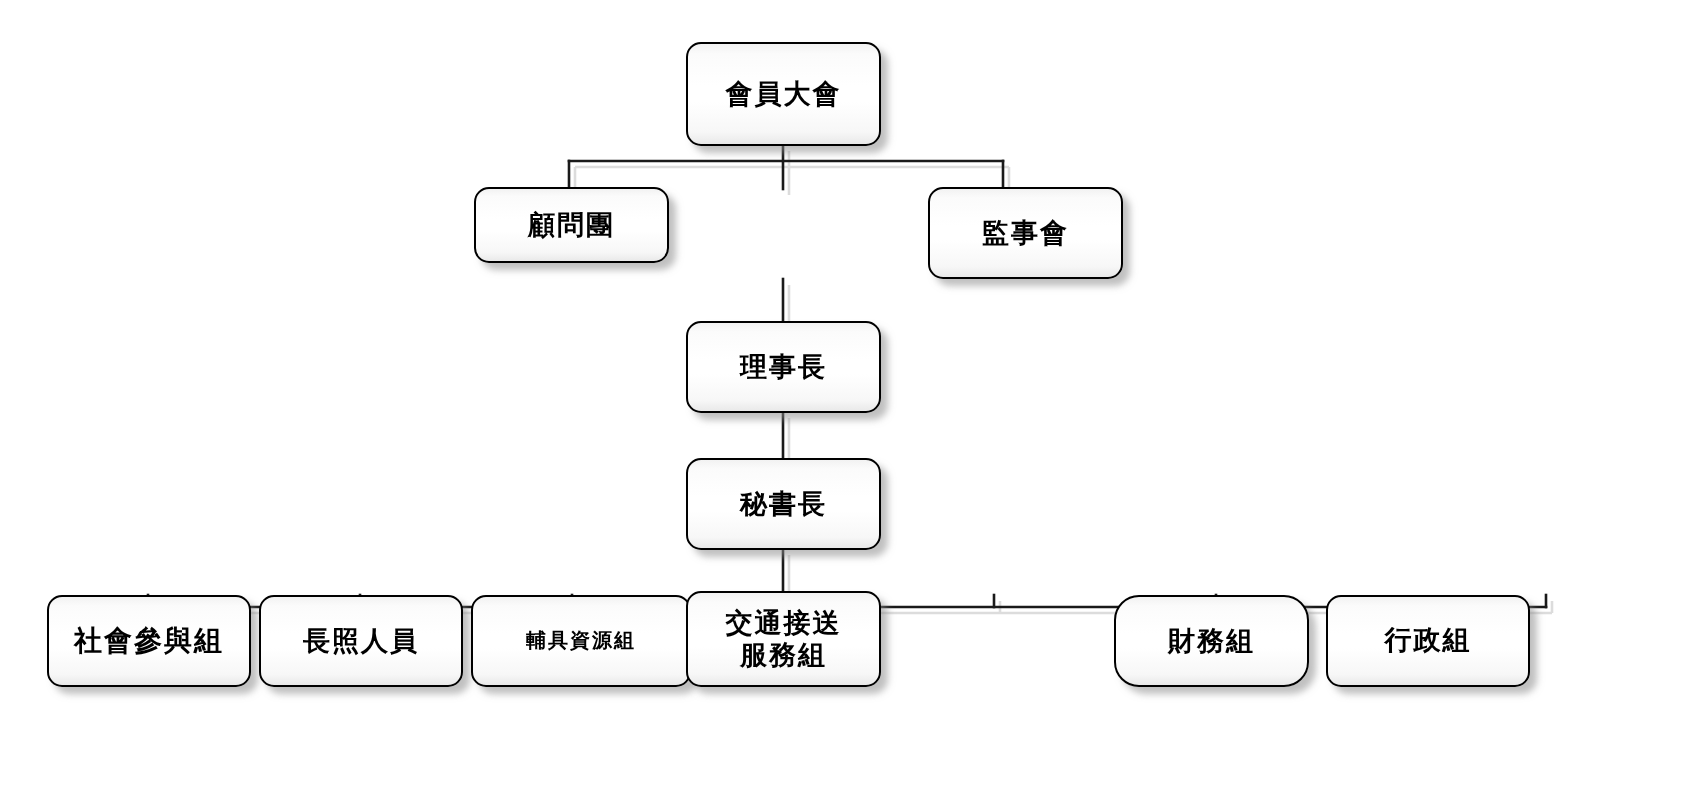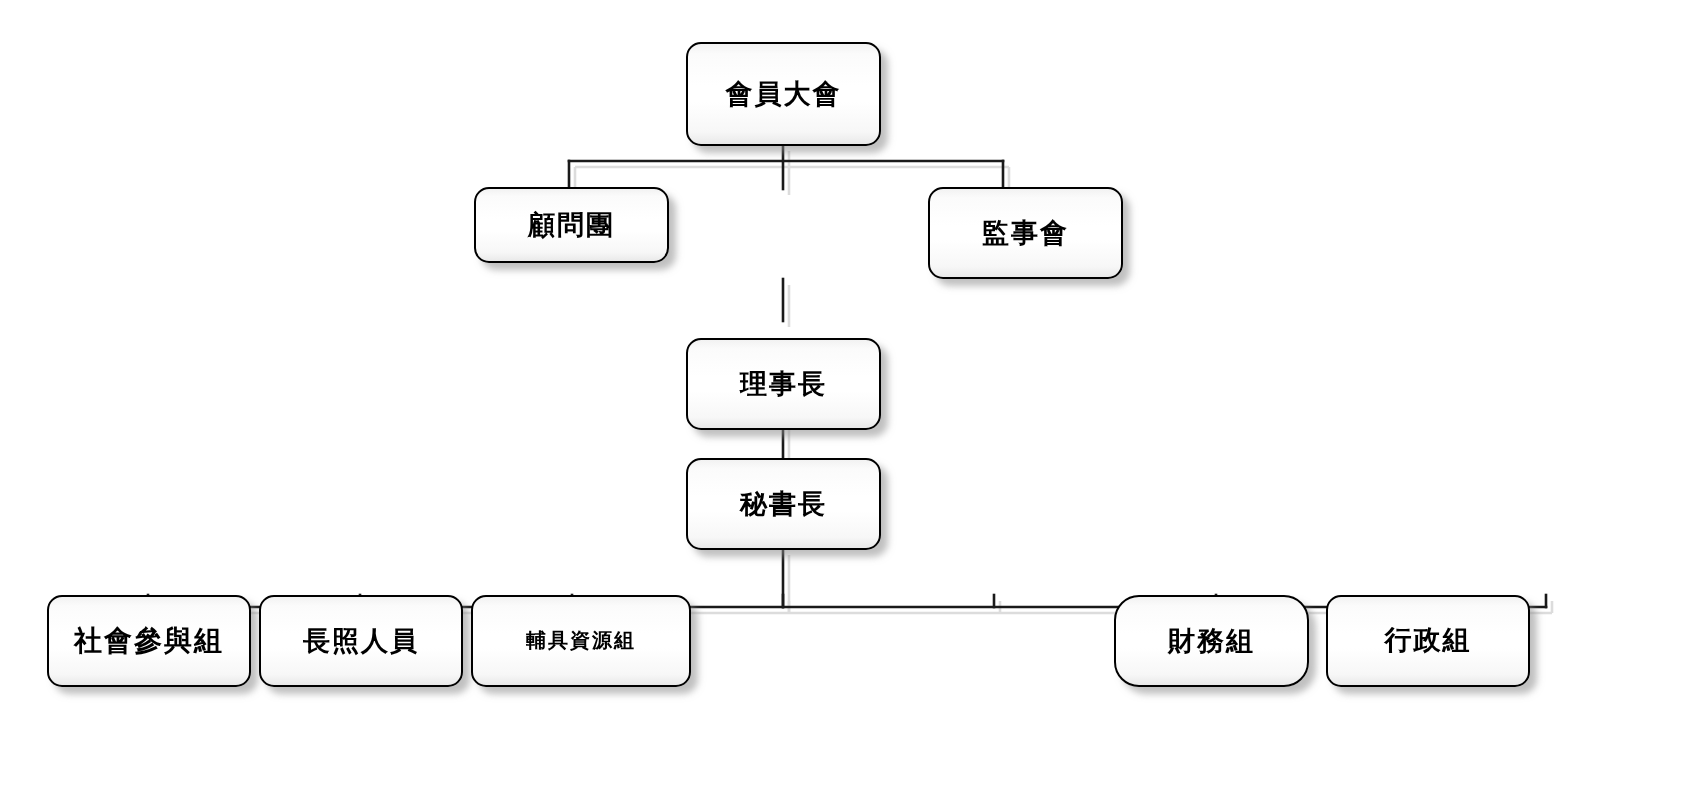--- a/index.html
+++ b/index.html
@@ -89,40 +89,44 @@
 
   <div class="node" style="left:474px;top:187px;width:195px;height:76px;font-size:27px;">
     <span>顧問團</span>
   </div>
 
 
   <div class="node" style="left:898px;top:187px;width:195px;height:92px;font-size:27px;margin-left:30px;">
     <span>監事會</span>
   </div>
 
-  <div class="node" style="left:686px;top:338px;width:195px;height:92px;font-size:27px;">
+  <div class="node" style="left:686px;top:321px;width:195px;height:92px;font-size:27px;">
     <span>理事長</span>
   </div>
 
   <div class="node" style="left:686px;top:458px;width:195px;height:92px;font-size:27px;">
     <span>秘書長</span>
   </div>
 
   <div class="node" style="left:47px;top:595px;width:204px;height:92px;font-size:28px;">
     <span>社會參與組</span>
   </div>
 
   <div class="node" style="left:259px;top:595px;width:204px;height:92px;font-size:27px;">
     <span>長照人員</span>
   </div>
 
   <div class="node" style="left:471px;top:595px;width:220px;height:92px;font-size:20px;">
     <span>輔具資源組</span>
   </div>
 
+  <div class="node" style="left:686px;top:591px;width:195px;height:96px;font-size:27px;">
+    <span>交通接送
+服務組</span>
+  </div>
 
 
   <div class="node" style="left:1114px;top:595px;width:195px;height:92px;font-size:27px;border-radius:25px;">
     <span>財務組</span>
   </div>
 
   <div class="node" style="left:1326px;top:595px;width:204px;height:92px;font-size:27px;font-family:Liberation Serif, serif;">
     <span>行政組</span>
   </div>
 

